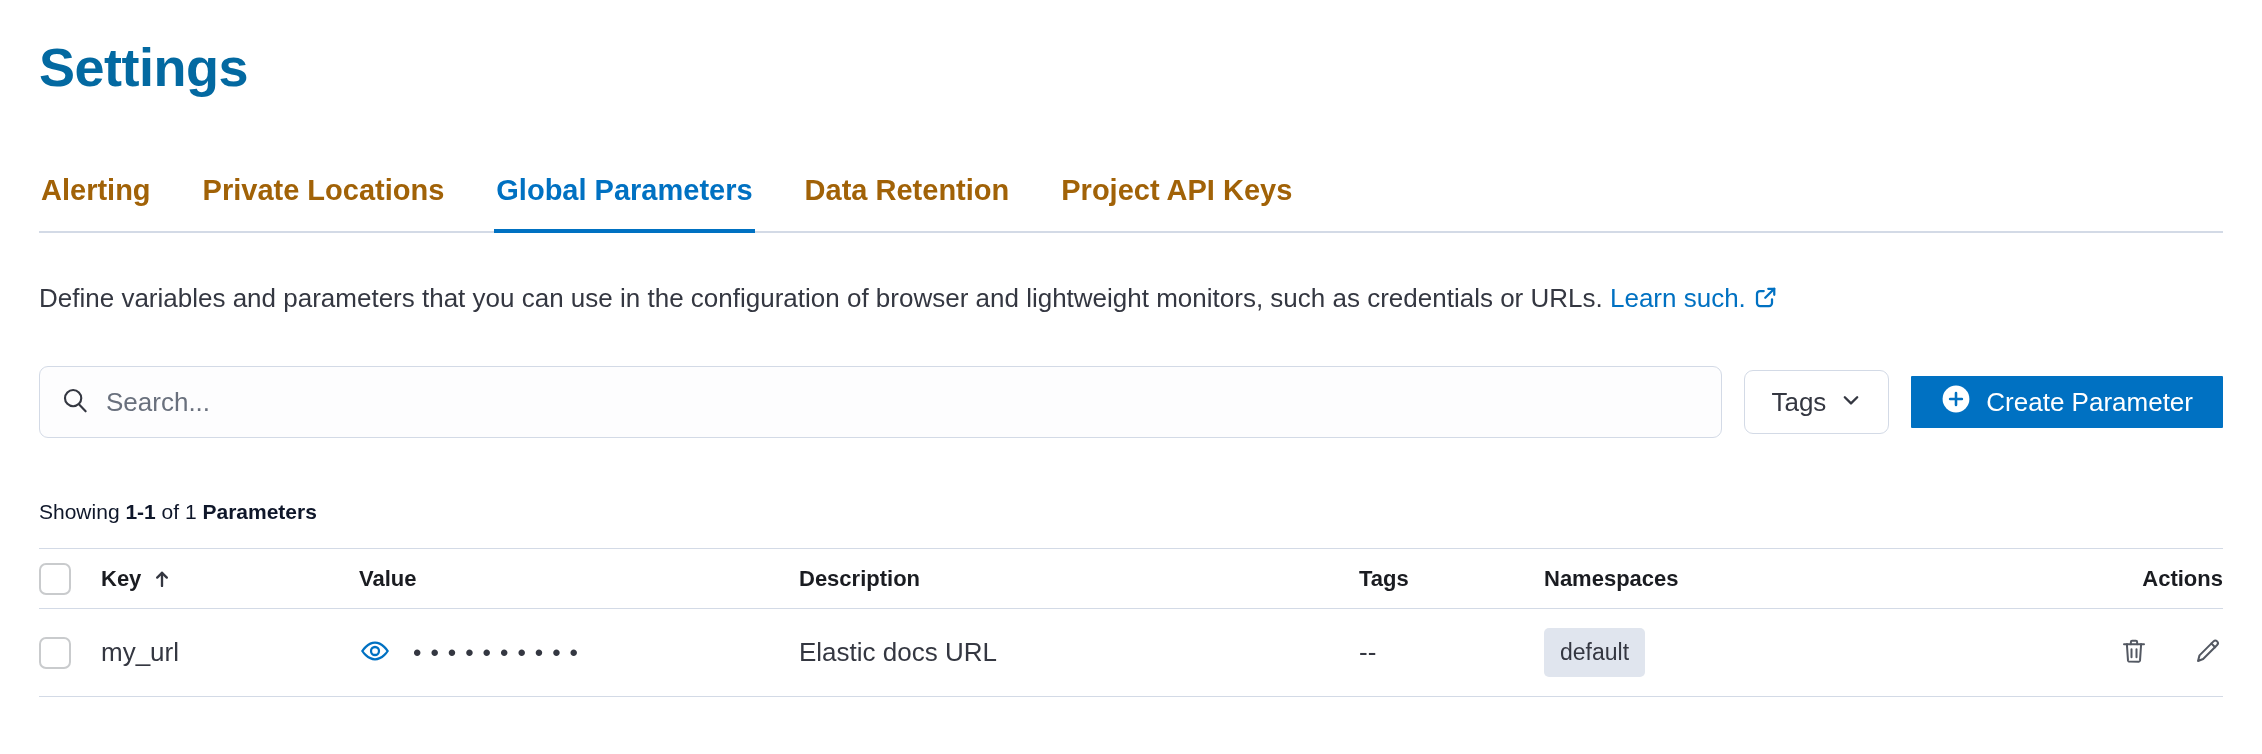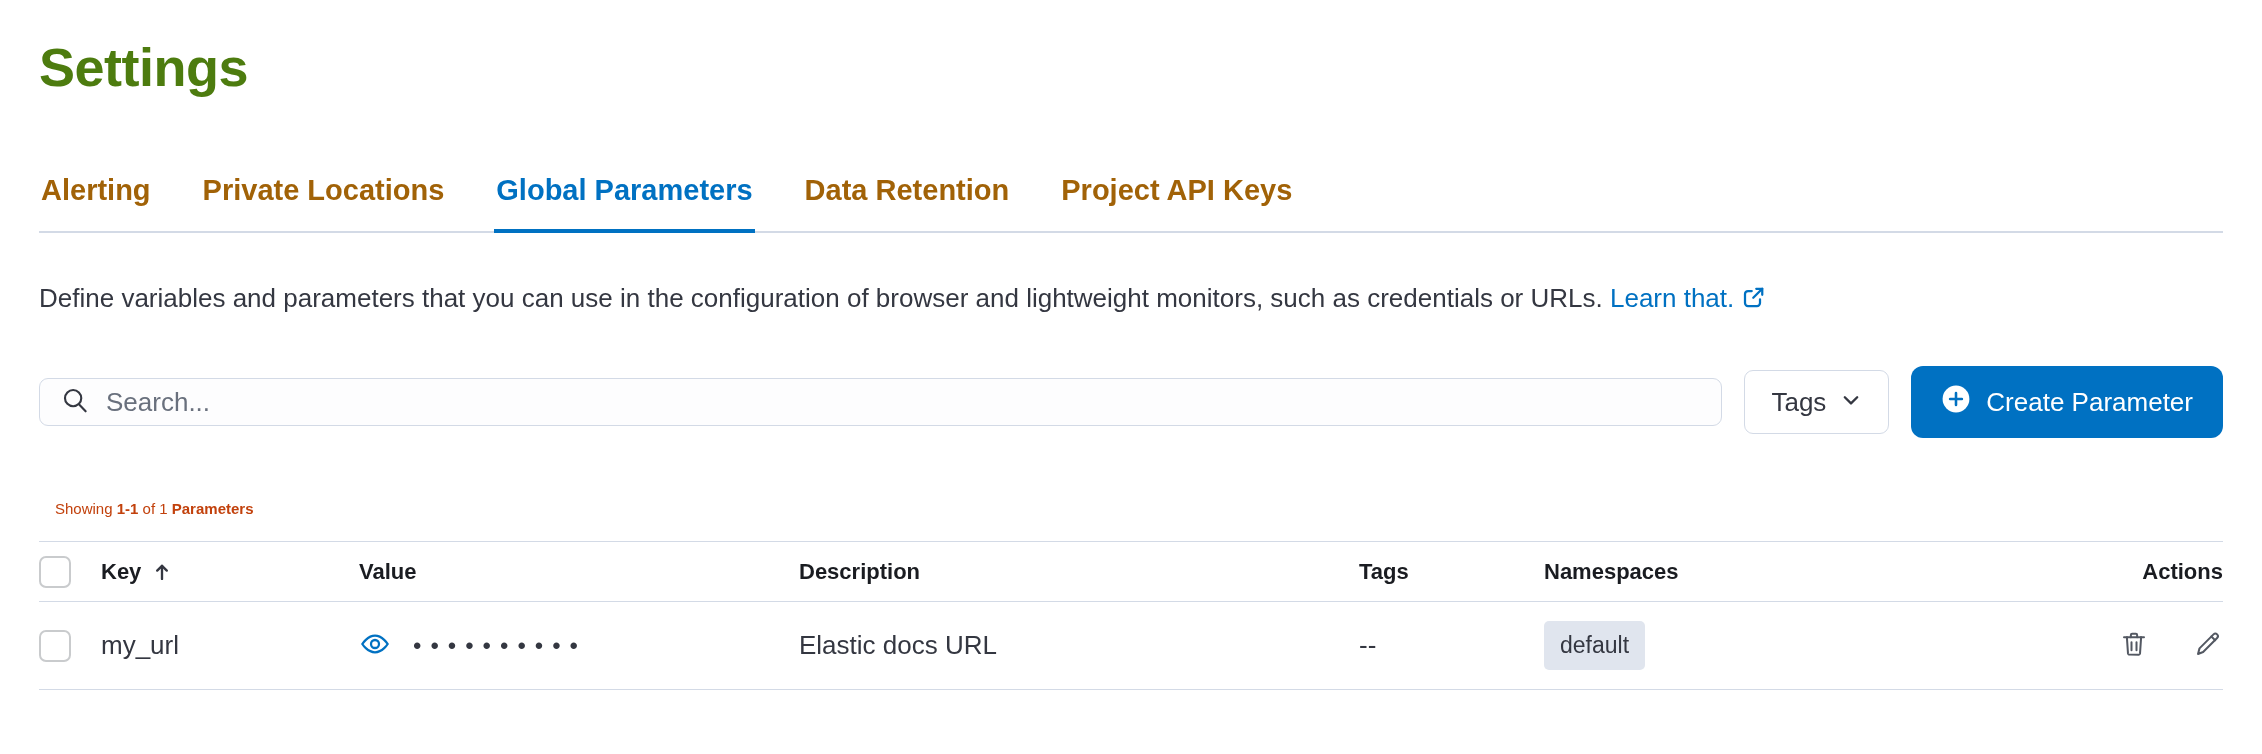--- a/index.html
+++ b/index.html
@@ -5,60 +5,60 @@
   * { margin:0; padding:0; box-sizing:border-box; }
   html,body { background:#fff; }
   body {
     font-family:"Liberation Sans","DejaVu Sans",sans-serif;
     color:#343741;
     width:2262px; height:754px; overflow:hidden;
   }
   .page { width:2262px; height:754px; padding:36px 39px 0 39px; }
 
   
-  .page-title { font-size:54px; font-weight:700; color:#4d7c0f; letter-spacing:-0.5px; }
+  .page-title { font-size:54px; font-weight:700; color:#0369a1; letter-spacing:-0.5px; }
 
   
   .tabs { margin-top:76px; display:flex; gap:48px; border-bottom:2px solid #d3dae6; }
   .tab {
     font-size:29px; font-weight:700; color:#a16207;
     padding:0 2px 22px 2px; border-bottom:4px solid transparent;
     margin-bottom:-2px; cursor:pointer; white-space:nowrap;
   }
   .tab.active { color:#0071c2; border-bottom-color:#0071c2; }
 
   
   .desc { margin-top:46px; font-size:26px; line-height:1.5; max-width:2180px; color:#343741; }
   .desc a { color:#0071c2; text-decoration:none; font-weight:500; white-space:nowrap; }
   .ext-icon { display:inline-block; vertical-align:-2px; margin-left:8px; }
 
   
   .toolbar { margin-top:46px; display:flex; align-items:center; gap:22px; }
   .search-box {
-    flex:1; height:48px; display:flex; align-items:center; gap:16px;
+    flex:1; height:72px; display:flex; align-items:center; gap:16px;
     border:1.5px solid #d3dae6; border-radius:9px; background:#fdfdfe; padding:0 20px;
   }
   .search-box input {
     flex:1; border:none; outline:none; background:transparent;
     font-family:inherit; font-size:26px; color:#343741;
   }
   .search-box input::placeholder { color:#69707d; }
   .tags-btn {
     height:64px; display:flex; align-items:center; gap:14px; padding:0 26px;
     background:#fff; border:1.5px solid #d3dae6; border-radius:9px;
     font-family:inherit; font-size:26px; color:#343741; cursor:pointer; white-space:nowrap;
   }
   .create-btn {
-    height:72px; display:flex; align-items:center; gap:15px; padding:0 30px;
-    background:#0071c2; border:none; border-radius:12px;
+    height:52px; display:flex; align-items:center; gap:15px; padding:0 30px;
+    background:#0071c2; border:none; border-radius:1px;
     font-family:inherit; font-size:26px; font-weight:500; color:#fff; cursor:pointer; white-space:nowrap;
   }
 
   
-  .summary { margin-top:62px; font-size:15px; color:#c2410c;margin-left:16px; }
+  .summary { margin-top:62px; font-size:21px; color:#0f172a; }
   .summary b { font-weight:700; }
 
   
   .table { margin-top:24px; }
   .thead {
     display:flex; align-items:center; height:61px;
     border-top:1.5px solid #d3dae6; border-bottom:1.5px solid #d3dae6;
     font-size:22px; font-weight:700; color:#1a1c21;
   }
   .trow {
@@ -96,21 +96,21 @@
 
   <div class="tabs">
     <div class="tab">Alerting</div>
     <div class="tab">Private Locations</div>
     <div class="tab active">Global Parameters</div>
     <div class="tab">Data Retention</div>
     <div class="tab">Project API Keys</div>
   </div>
 
   <p class="desc"><span>Define variables and parameters that you can use in the configuration of browser and lightweight monitors, such as credentials or URLs.</span>
-    <a href="#"><span>Learn that.</span><span class="ext-icon"><svg width="24" height="24" viewBox="0 0 16 16" fill="none" stroke="#0071c2" stroke-width="1.5" stroke-linecap="round" stroke-linejoin="round">
+    <a href="#"><span>Learn such.</span><span class="ext-icon"><svg width="24" height="24" viewBox="0 0 16 16" fill="none" stroke="#0071c2" stroke-width="1.5" stroke-linecap="round" stroke-linejoin="round">
             <path d="M9.5 2.5h4v4"></path>
             <path d="M13.5 2.5L7.5 8.5"></path>
             <path d="M12 9.5V12a2 2 0 0 1-2 2H4a2 2 0 0 1-2-2V6a2 2 0 0 1 2-2h2.5"></path>
           </svg></span></a>
   </p>
 
   <div class="toolbar">
     <div class="search-box">
       <span><svg width="30" height="30" viewBox="0 0 24 24" fill="none" stroke="#343741" stroke-width="1.7" stroke-linecap="round">
             <circle cx="10.5" cy="10.5" r="6.5"></circle>

